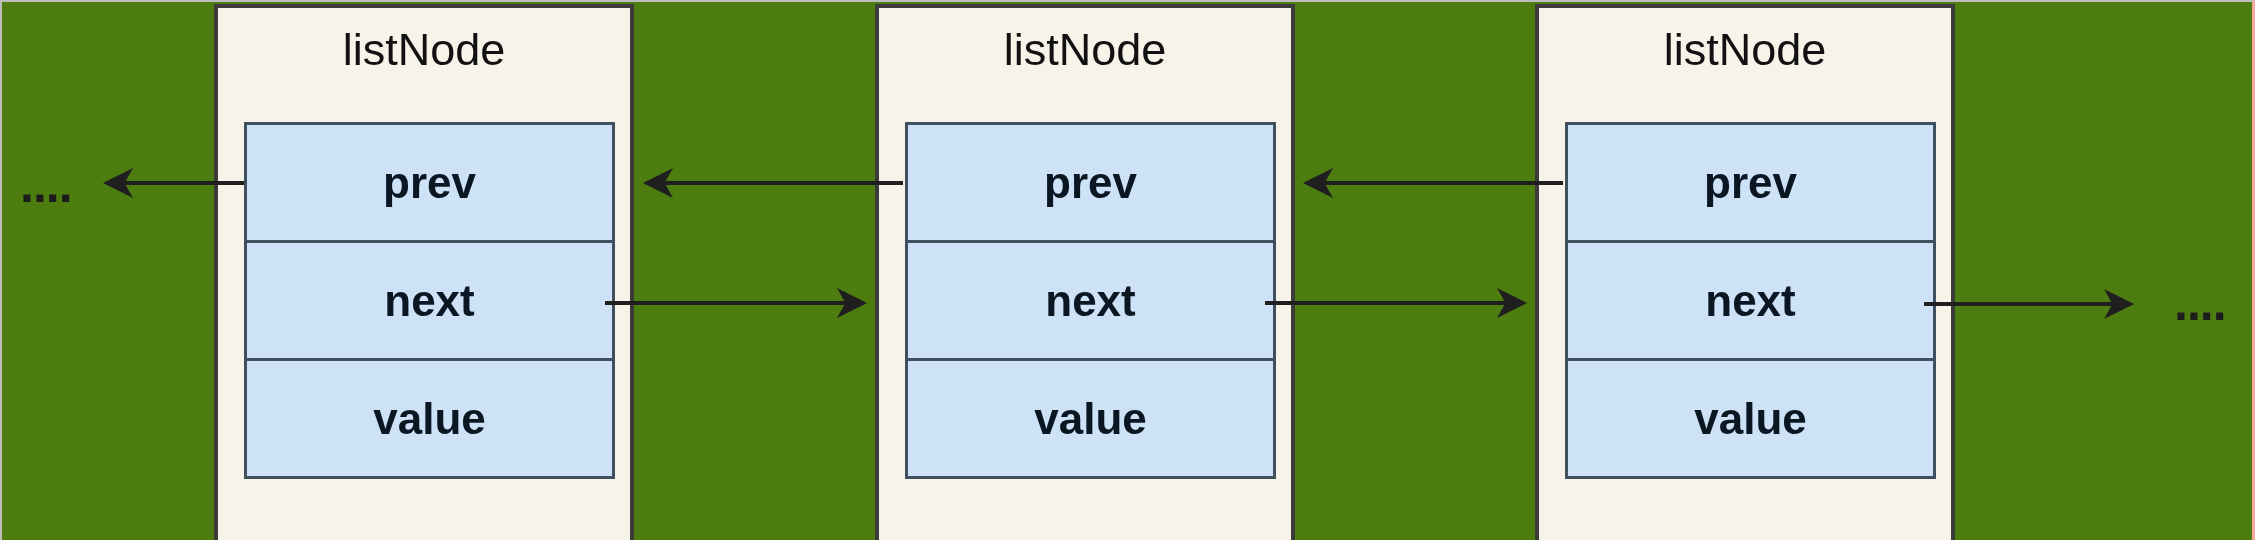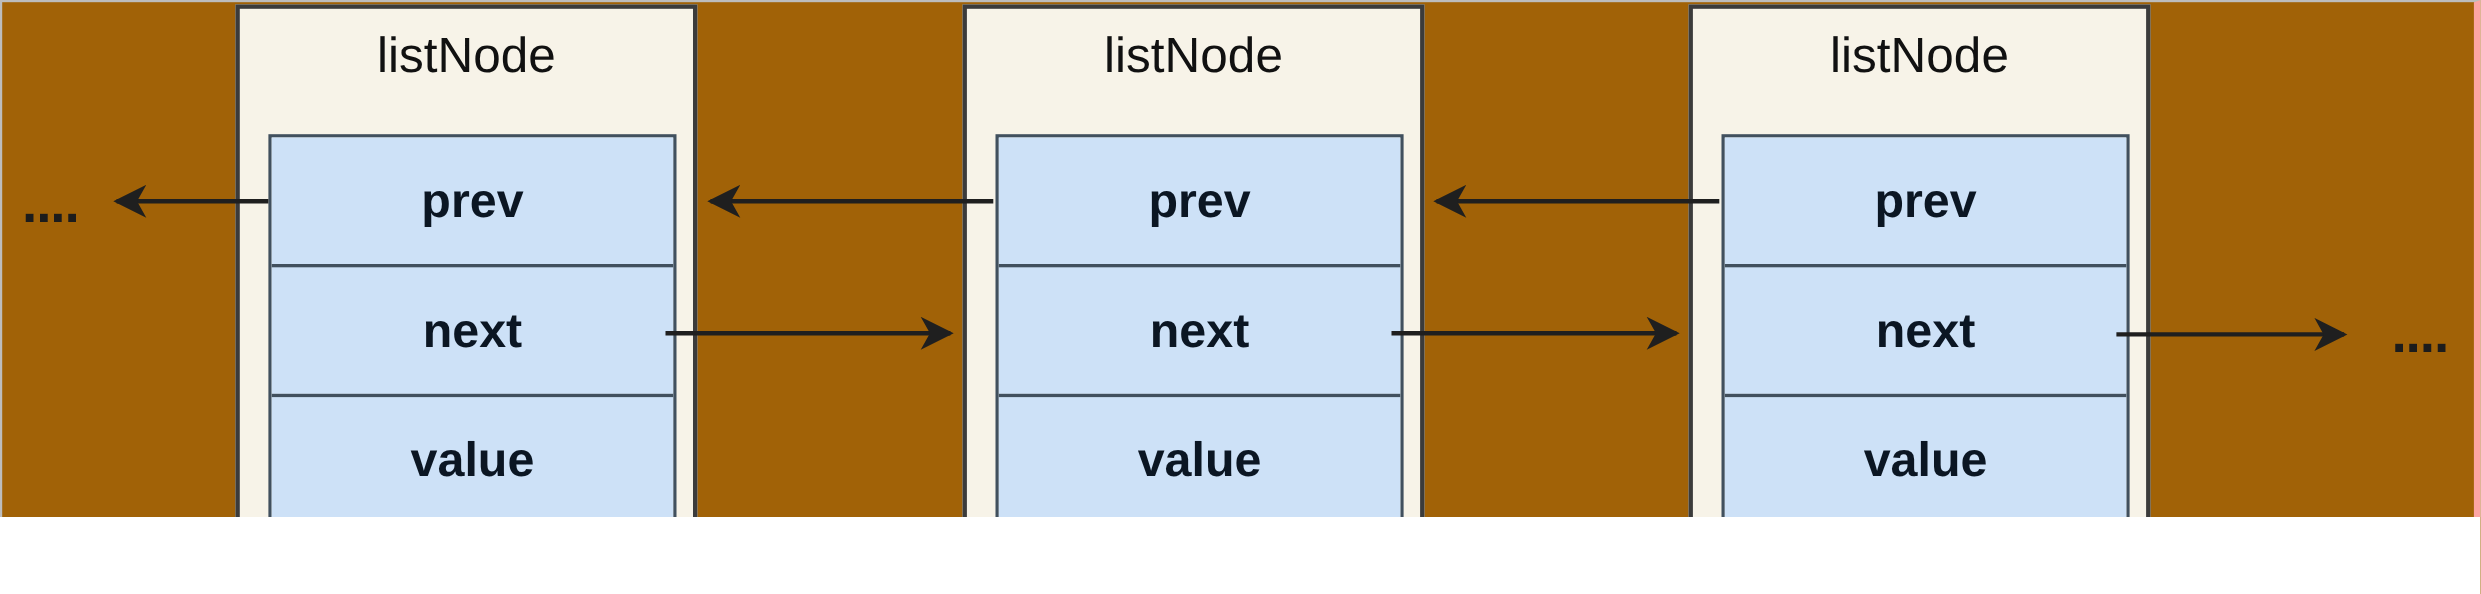--- a/index.html
+++ b/index.html
@@ -1,23 +1,23 @@
 <!DOCTYPE html>
 <html><head>
 <meta charset="utf-8">
 <style>
   html,body { margin:0; padding:0; background:#ffffff; }
   #canvas {
     position:relative;
-    width:2255px; height:470px;
-    background:#a16207;
+    width:2255px; height:540px;
+    background:#4d7c0f;
     overflow:hidden;
     border-top:2px solid #bdbdbd;
     border-left:2px solid #bdbdbd;
-    border-right:6px solid #fca5a5;
+    border-right:3px solid #fca5a5;
     box-sizing:border-box;
     font-family:"Liberation Sans", sans-serif;
   }
   .node {
     position:absolute;
     top:2px;
     width:420px; height:558px;
     background:#f7f3e8;
     border:4px solid #3b3b3b;
     box-sizing:border-box;

